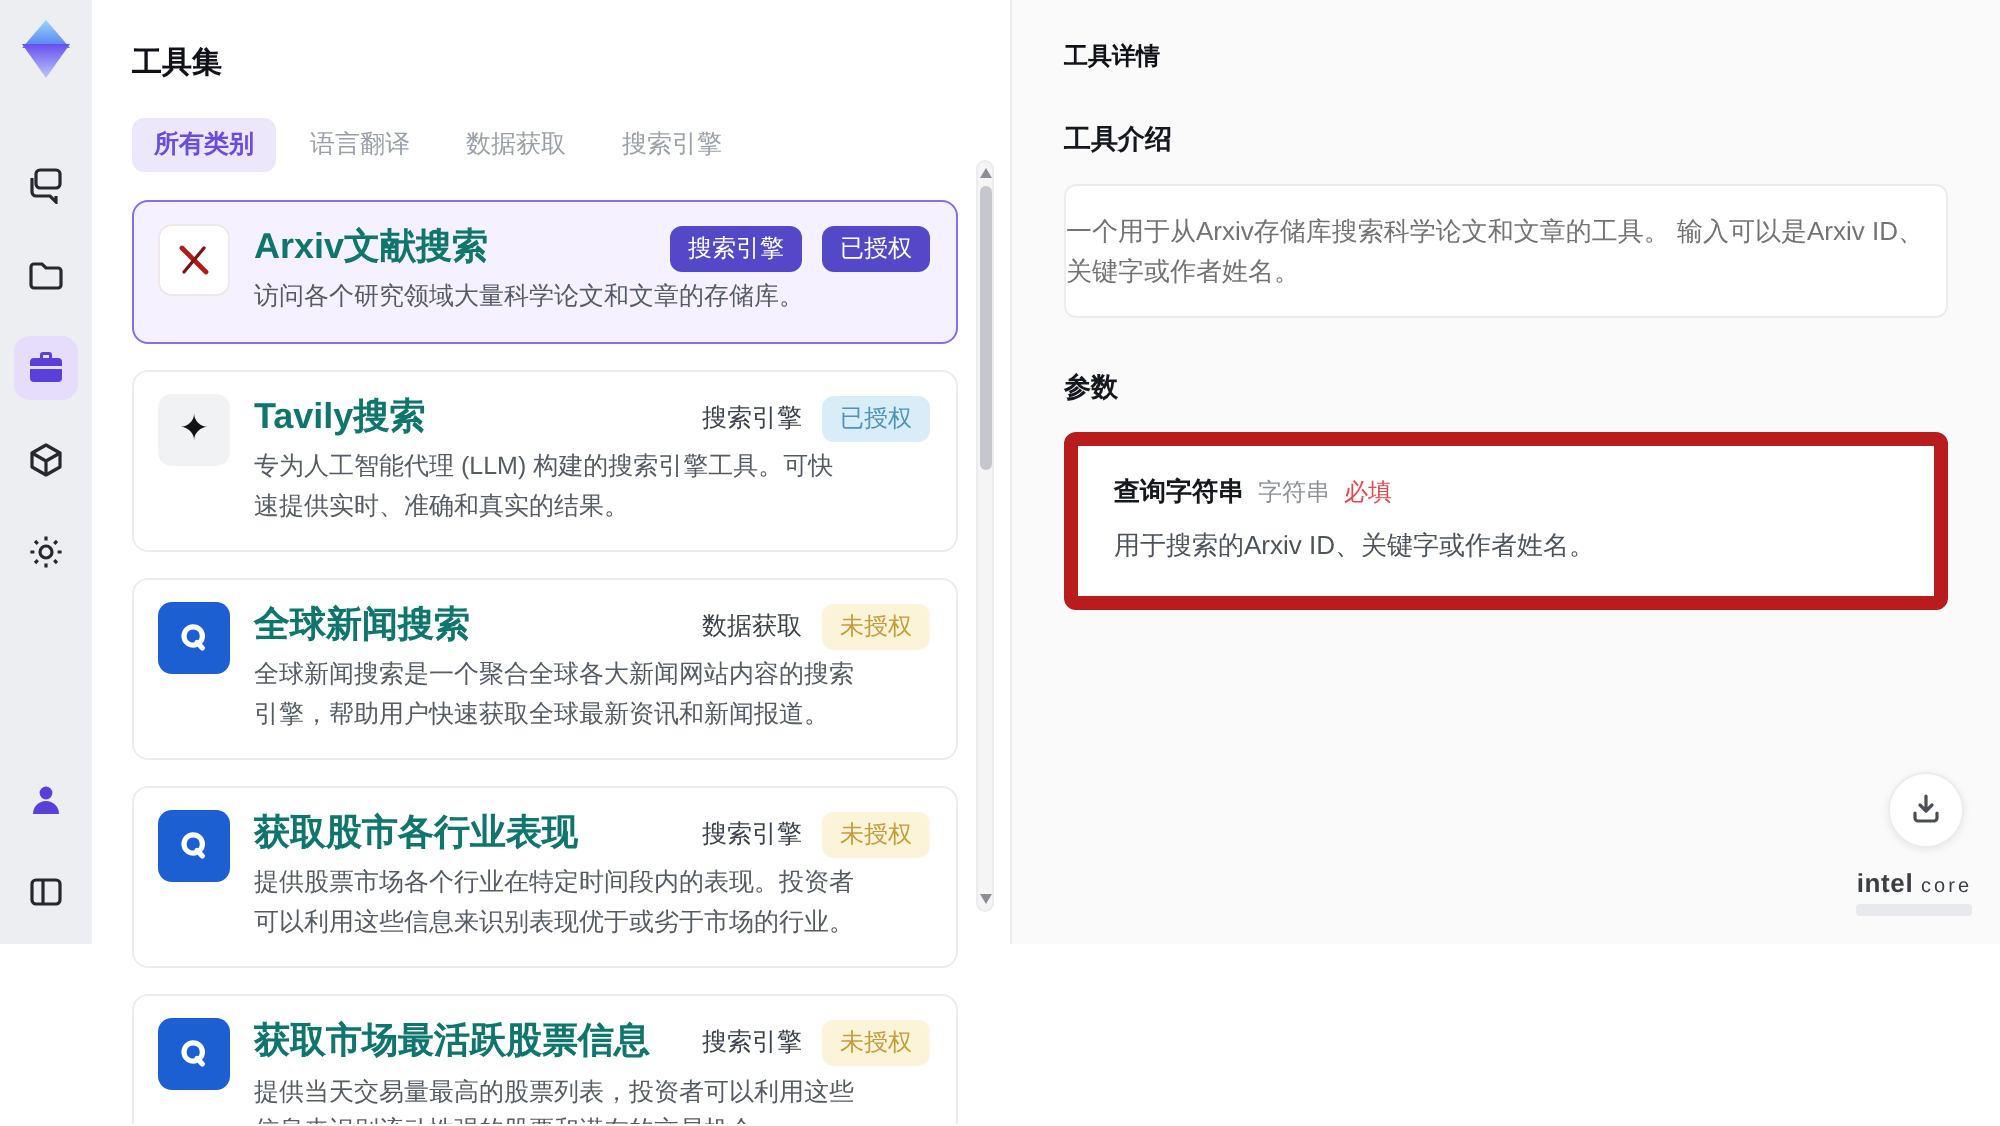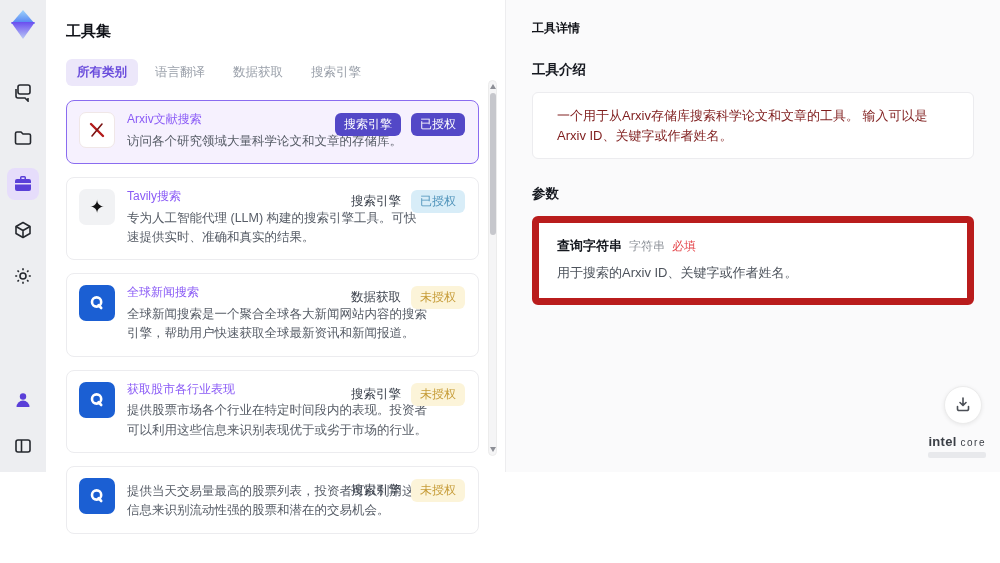--- a/index.html
+++ b/index.html
@@ -49,21 +49,21 @@
   .tool-card.selected { border:1.5px solid #8a6cf0; background:#f6f1fe; }
   .ticon {
     width:36px; height:36px; border-radius:7px; flex-shrink:0;
     display:flex; align-items:center; justify-content:center;
     font-size:18px;
   }
   .ticon--arxiv { background:#fff; border:1px solid #f0e7e7; }
   .ticon--tavily { background:#f1f2f4; color:#141414; }
   .ticon--blue { background:#1b5fd3; }
   .tool-body { margin-left:12px; flex:1; min-width:0; }
-  .tool-name { font-size:12px; font-weight:normal; color:#8b5cf6; line-height:1.3; }
+  .tool-name { font-size:18px; font-weight:bold; color:#0f766e; line-height:1.3; }
   .tool-desc {
     font-size:12.5px; color:#565c66; line-height:1.55;
     margin-top:4px; max-width:300px;
   }
   .tool-tags { position:absolute; top:12px; right:13px; display:flex; gap:10px; align-items:center; }
   .pill { font-size:12px; padding:3px 9px; border-radius:6px; white-space:nowrap; }
   .pill--purple { background:#5348c7; color:#fff; }
   .pill--blue { background:#d8edf8; color:#4f93ba; }
   .pill--yellow { background:#fcf4d9; color:#c69c38; }
   .cat-text { font-size:12.5px; color:#3c424d; white-space:nowrap; }
@@ -83,21 +83,21 @@
 
   
   .detail-pane {
     flex:1; background:#fafafb; border-left:1px solid #ededef;
     padding:20px 26px 0 26px; position:relative;
   }
   .detail-title { font-size:12px; font-weight:bold; color:#101218; margin-bottom:24px; }
   .section-heading { font-size:13.5px; font-weight:bold; color:#15181f; margin-bottom:13px; }
   .intro-box {
     background:#fff; border:1px solid #ececef; border-radius:6px;
-    padding:13px 24px; font-size:13px; color:#7f1d1d; line-height:1.5;
+    padding:13px 0; font-size:13px; color:#737373; line-height:1.5;
     margin-bottom:26px;
   }
   .param-card {
     background:#fff; border:7px solid #b91c1c; border-radius:6px;
     padding:14px 18px 16px 18px;
   }
   .param-head { display:flex; align-items:baseline; gap:7px; }
   .param-name { font-size:13px; font-weight:bold; color:#15181f; }
   .param-type { font-size:12px; color:#8b9097; }
   .param-required { font-size:12px; color:#e5484d; }
@@ -275,20 +275,21 @@
       </div>
 
       <div class="tool-card">
         <div class="ticon ticon--blue">
           <svg width="18" height="18" viewBox="0 0 18 18" fill="none" stroke="#fff" stroke-width="2.6">
             <circle cx="8.6" cy="8" r="4.6"></circle>
             <path d="M10.5 11.2 L13.2 14" stroke-linecap="round"></path>
           </svg>
         </div>
         <div class="tool-body">
+          <div class="tool-name">获取市场最活跃股票信息</div>
           <div class="tool-desc">提供当天交易量最高的股票列表，投资者可以利用这些信息来识别流动性强的股票和潜在的交易机会。</div>
         </div>
         <div class="tool-tags">
           <span class="cat-text">搜索引擎</span>
           <span class="pill pill--yellow">未授权</span>
         </div>
       </div>
 
     </div>
 

